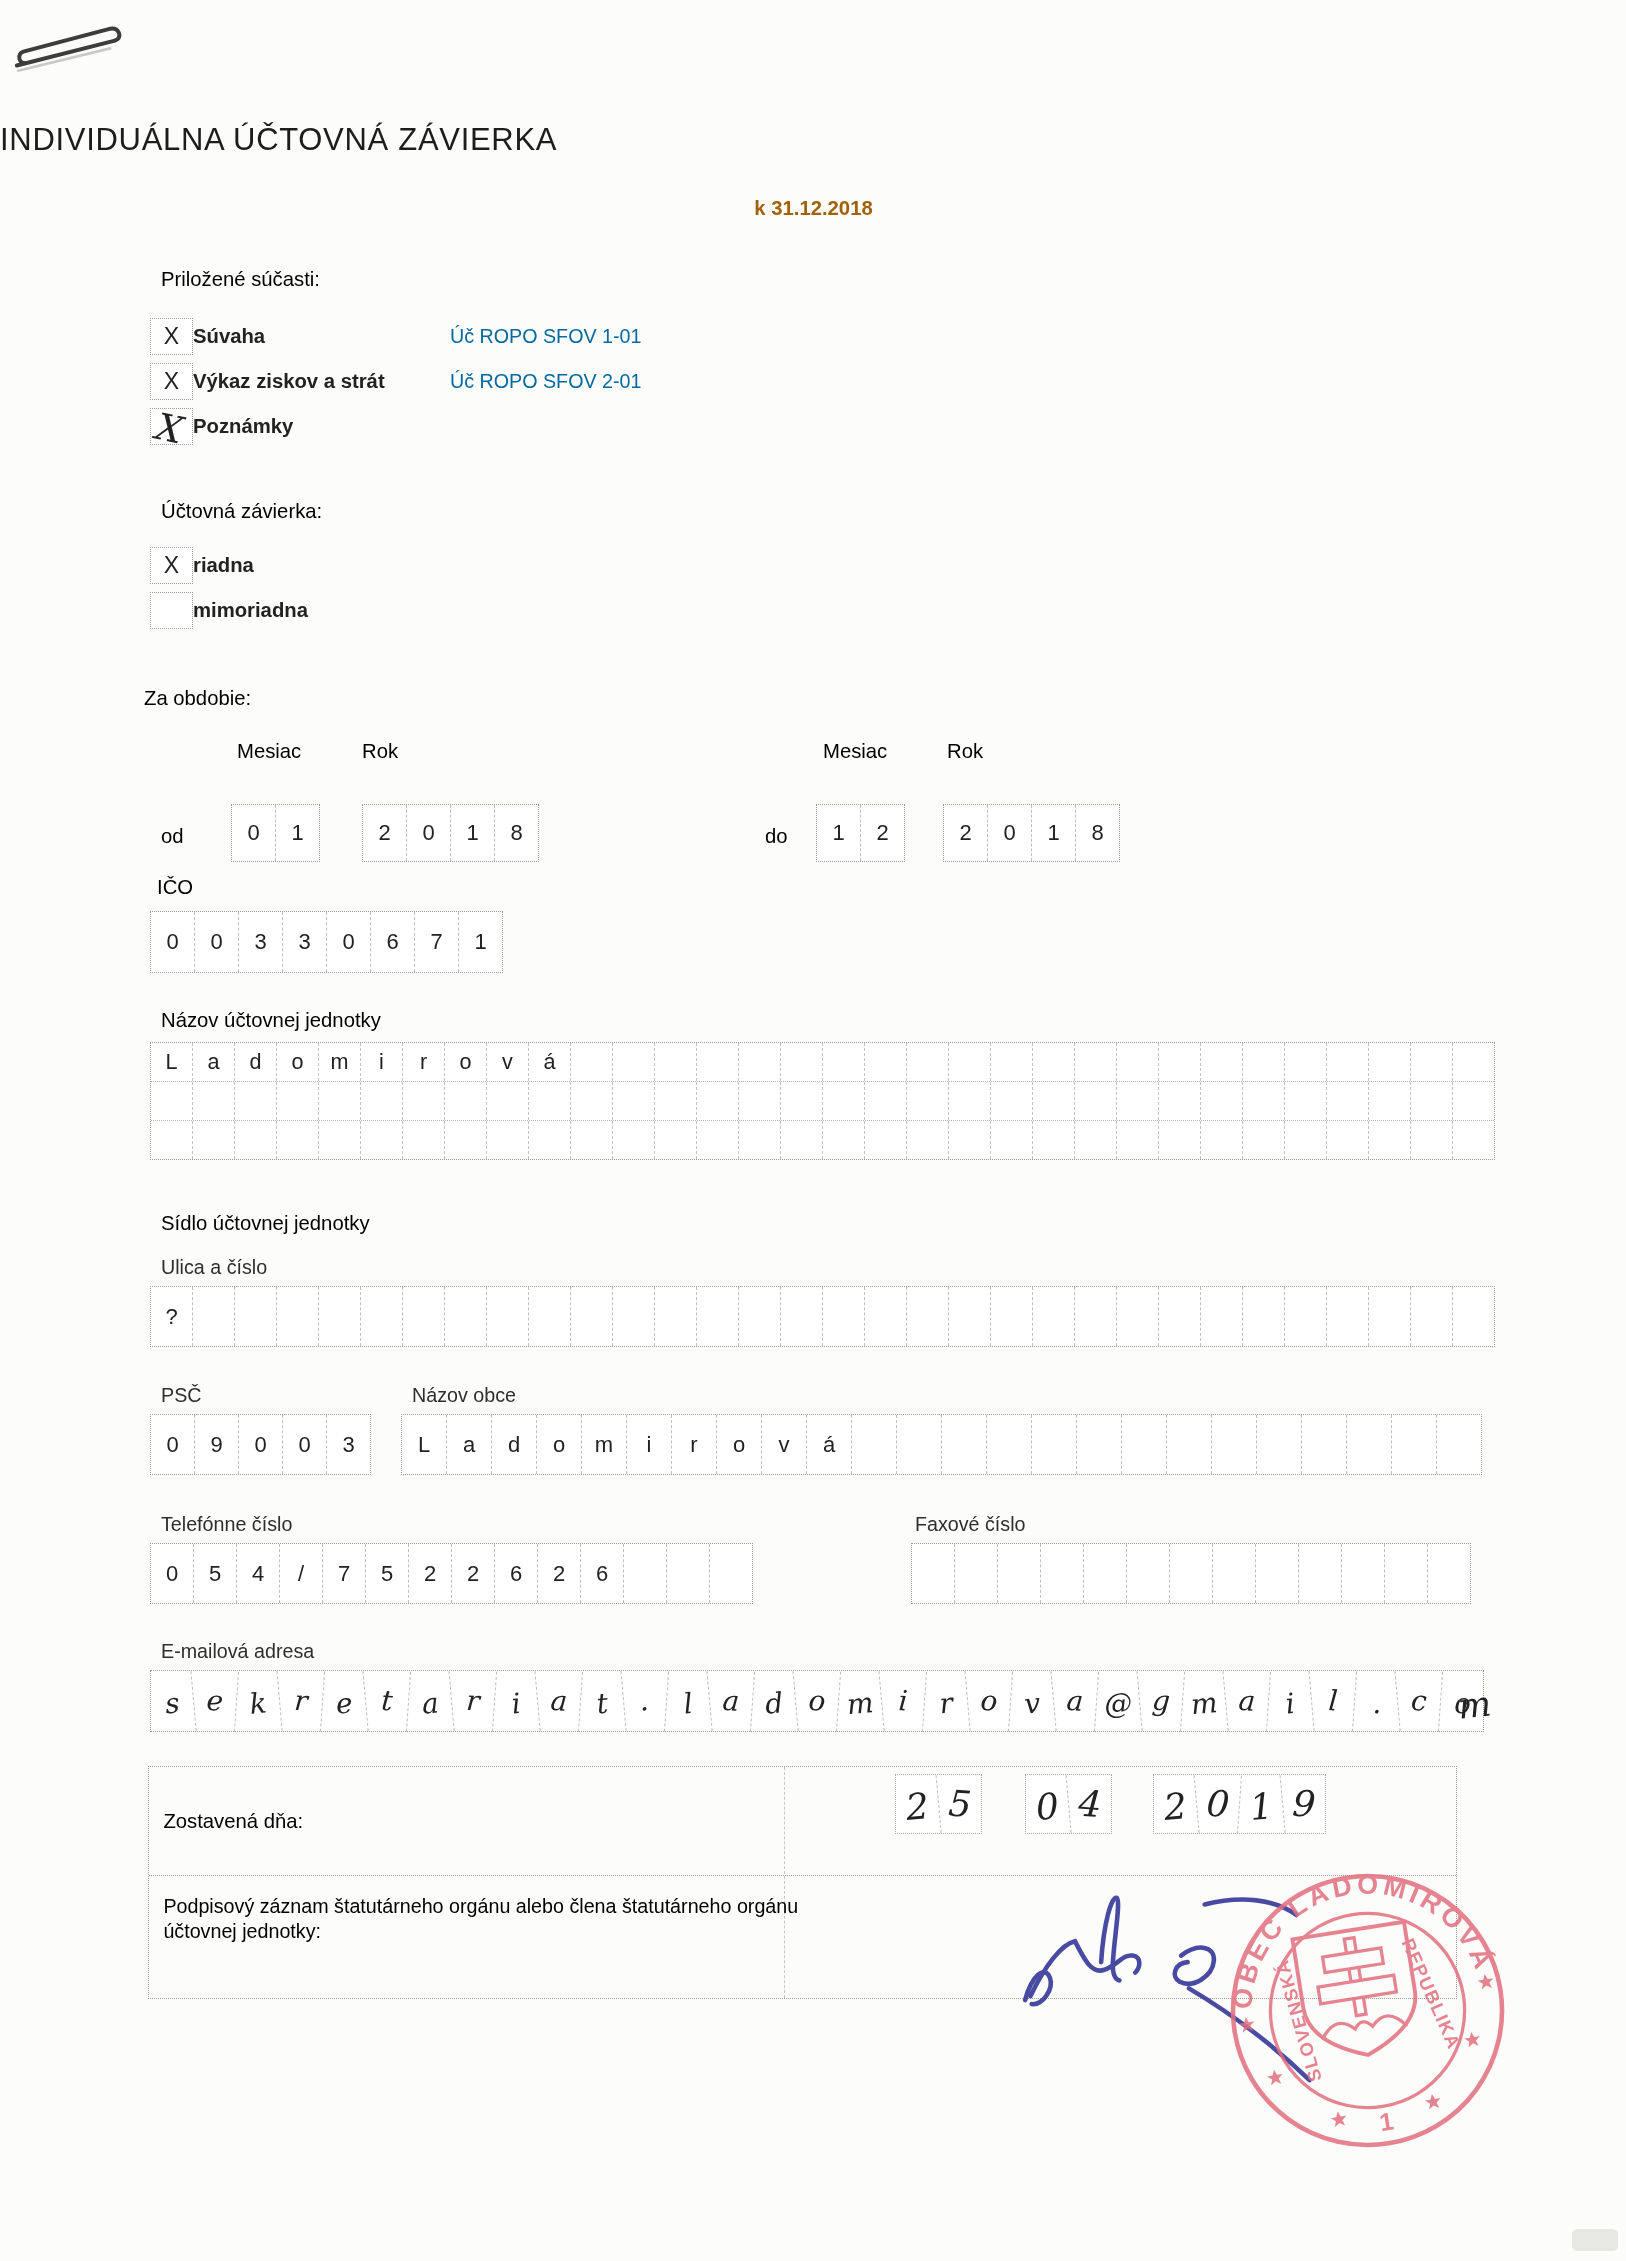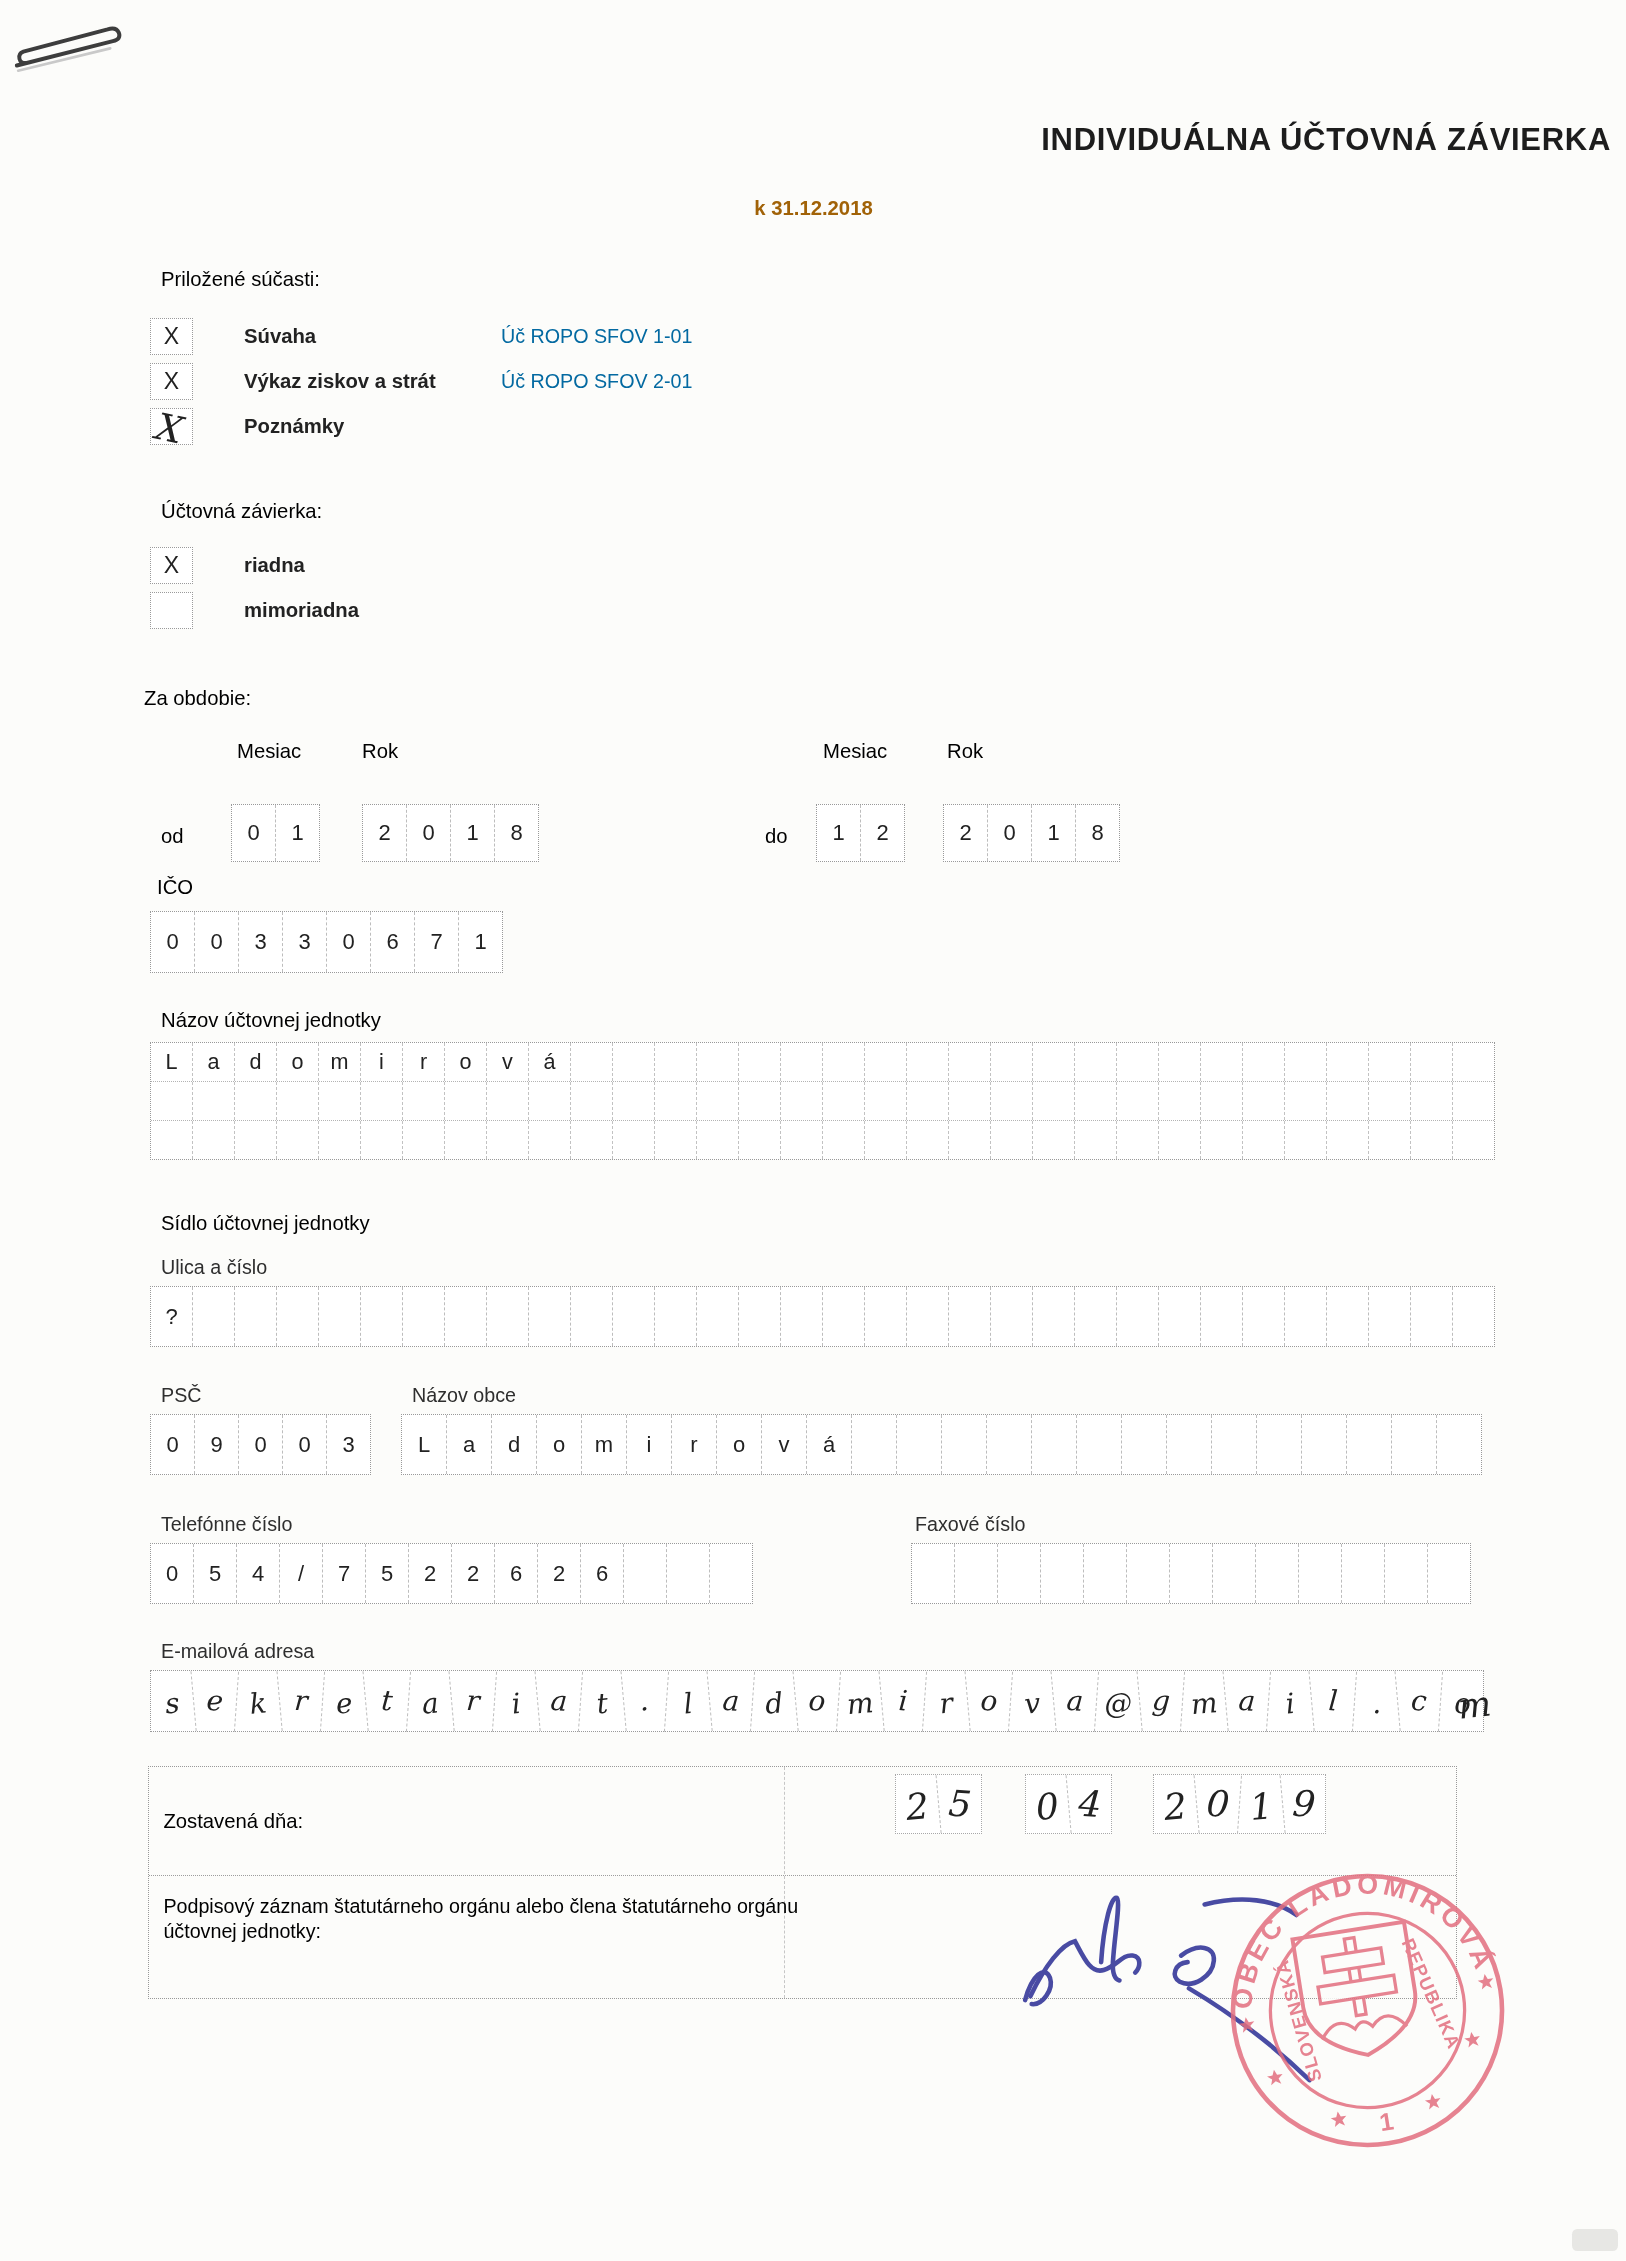--- a/index.html
+++ b/index.html
@@ -1,28 +1,28 @@
 <!DOCTYPE html>
 <html style="font-size:10.5px"><head>
 <meta charset="utf-8">
 <style>
   html,body{margin:0;padding:0;background:#e8e8e8;}
   .page{position:relative;width:1627px;height:2261px;background:#fcfcfa;
         font-family:"Liberation Sans",sans-serif;color:#222;overflow:hidden;}
   .abs{position:absolute;}
-  .title{left:0;right:16px;top:122px;text-align:right;font-size:31px;font-weight:bold;letter-spacing:0.7px;color:#1d1d1d;}
+  .title{left:0;right:16px;top:122px;text-align:left;font-size:31px;font-weight:normal;letter-spacing:0.7px;color:#1d1d1d;}
   .subtitle{left:0;right:0;top:197px;text-align:center;font-size:20.3px;font-weight:bold;color:#a16207;}
   .lbl{font-size:20.3px;font-weight:normal;color:#000000;}
   .lbl-reg{font-size:19.7px;font-weight:normal;color:#2e2e2e;}
   .code{font-size:19.7px;color:#0369a1;}
   
   .chkrow{display:flex;align-items:center;height:45px;}
   .chk{width:41px;height:35px;border:1.3px dotted #9a9a9a;background:#fff;
        display:flex;align-items:center;justify-content:center;font-size:23px;color:#222;flex:0 0 auto;}
-  .chk-label{margin-left:51px;width:257px;font-size:20.3px;font-weight:bold;}
+  .chk-label{width:257px;font-size:20.3px;font-weight:bold;}
   
   .grid{position:absolute;display:flex;border:1.3px dotted #999;background:#fff;}
   .grid .cell{width:var(--cw,41px);height:var(--ch,58px);display:flex;align-items:center;justify-content:center;
               font-size:22px;border-right:0.7px dashed #bdbdbd;overflow:visible;flex:0 0 auto;}
   .grid .cell:last-child{border-right:none;}
   .gridstack{position:absolute;border:1.3px dotted #999;background:#fff;}
   .gridstack .grid-row{display:flex;border-bottom:1.3px dotted #b3b3b3;}
   .gridstack .grid-row:last-child{border-bottom:none;}
   .gridstack .cell{width:41px;height:38px;display:flex;align-items:center;justify-content:center;
                    font-size:21.6px;border-right:0.7px dashed #c2c2c2;flex:0 0 auto;}

